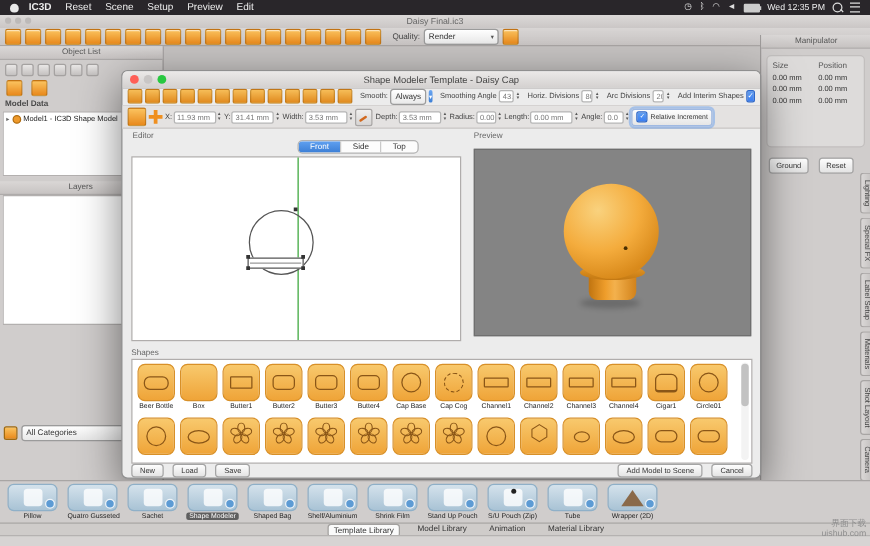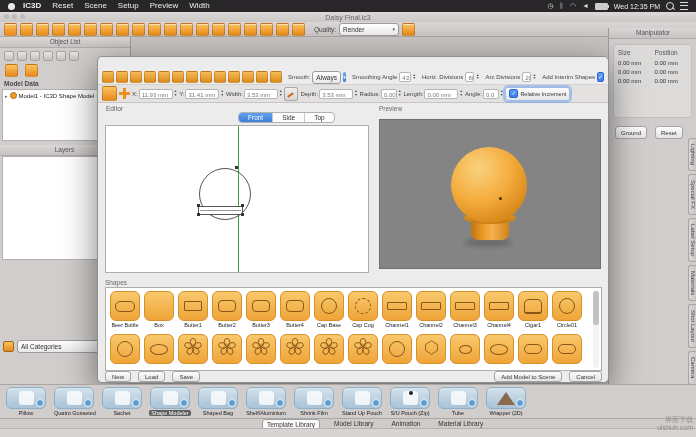--- a/index.html
+++ b/index.html
@@ -175,21 +175,21 @@
 <body>
 
 <div id="menubar" class="abs">
   <div id="apple"></div>
   <div id="menu-items">
       <span class="menu-item bold">IC3D</span>
       <span class="menu-item">Reset</span>
       <span class="menu-item">Scene</span>
       <span class="menu-item">Setup</span>
       <span class="menu-item">Preview</span>
-      <span class="menu-item">Width</span>
+      <span class="menu-item">Edit</span>
     </div>
   <div id="status">
     <span class="sticon">◷</span>
     <span class="sticon">ᛒ</span>
     <span class="sticon">◠</span>
     <span class="sticon">◄</span>
     <div id="battery"></div>
     <span>Wed 12:35 PM</span>
     <div id="spot"></div>
     <div id="nlist"></div>
@@ -289,20 +289,26 @@
       <div class="vtab">Lighting</div>
       <div class="vtab">Special FX</div>
       <div class="vtab">Label Setup</div>
       <div class="vtab">Materials</div>
       <div class="vtab">Shot Layout</div>
       <div class="vtab">Camera</div>
     </div>
 </div>
 
 <div id="dialog" class="abs">
+  <div id="dlg-titlebar">
+    <div class="ddot" style="left:6px;background:#ff5f57"></div>
+    <div class="ddot" style="left:17px;background:#c9c6c5"></div>
+    <div class="ddot" style="left:28px;background:#28c840"></div>
+    <span>Shape Modeler Template - Daisy Cap</span>
+  </div>
 
   <div id="dlg-toolbar1">
     <span id="dlg-icons" style="display:flex;gap:2px">
         <span class="dlg-icon"></span>
         <span class="dlg-icon"></span>
         <span class="dlg-icon"></span>
         <span class="dlg-icon"></span>
         <span class="dlg-icon"></span>
         <span class="dlg-icon"></span>
         <span class="dlg-icon"></span>

